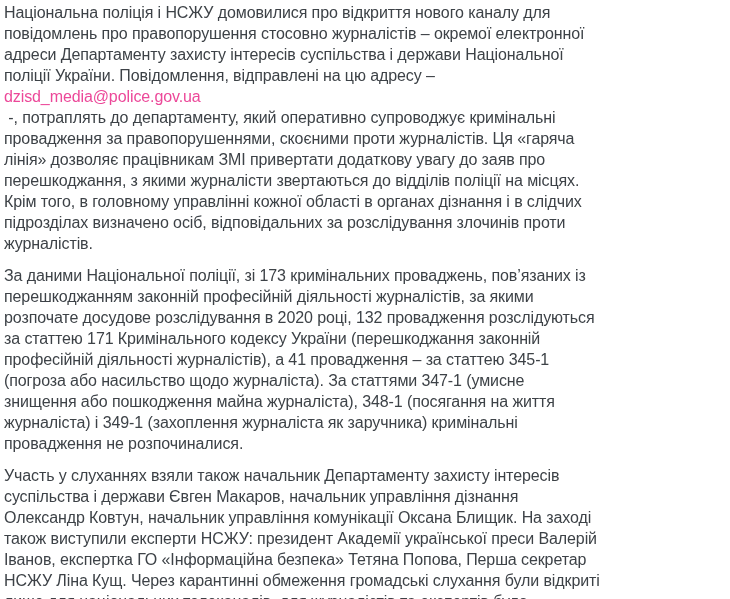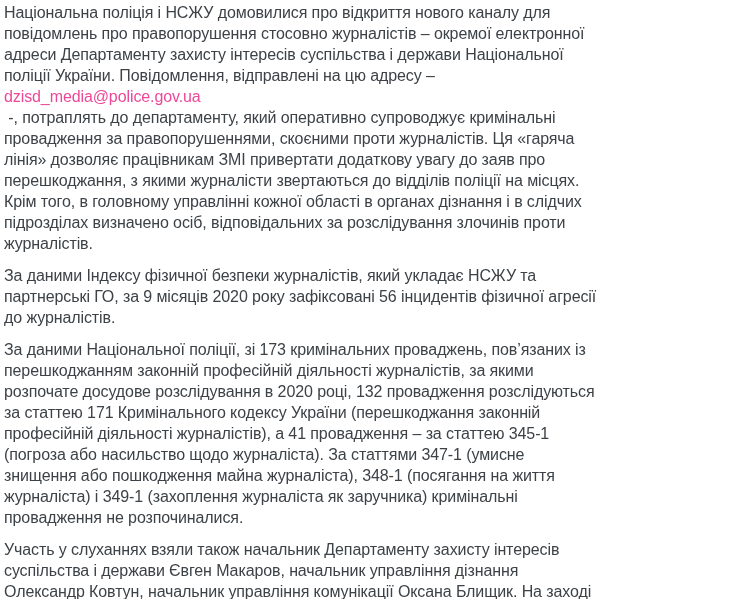--- a/index.html
+++ b/index.html
@@ -32,18 +32,17 @@
     cursor: pointer;
     word-break: break-all;
   }
 </style>
 </head>
 <body>
 
 <div class="article">
   <p><span>Національна поліція і НСЖУ домовилися про відкриття нового каналу для повідомлень про правопорушення стосовно журналістів – окремої електронної адреси Департаменту захисту інтересів суспільства і держави Національної поліції України. Повідомлення, відправлені на цю адресу –</span><br><a class="email-link">dzisd_media@police.gov.ua</a><br><span> -, потраплять до департаменту, який оперативно супроводжує кримінальні провадження за правопорушеннями, скоєними проти журналістів. Ця «гаряча лінія» дозволяє працівникам ЗМІ привертати додаткову увагу до заяв про перешкоджання, з якими журналісти звертаються до відділів поліції на місцях. Крім того, в головному управлінні кожної області в органах дізнання і в слідчих підрозділах визначено осіб, відповідальних за розслідування злочинів проти журналістів.</span></p>
 
-  <p>За даними Індексу фізичної безпеки журналістів, який укладає НСЖУ та партнерські ГО, за 9 місяців 2020 року зафіксовані 56 інцидентів фізичної агресії до журналістів.</p>
 
   <p>За даними Національної поліції, зі 173 кримінальних проваджень, пов’язаних із перешкоджанням законній професійній діяльності журналістів, за якими розпочате досудове розслідування в 2020 році, 132 провадження розслідуються за статтею 171 Кримінального кодексу України (перешкоджання законній професійній діяльності журналістів), а 41 провадження – за статтею 345-1 (погроза або насильство щодо журналіста). За статтями 347-1 (умисне знищення або пошкодження майна журналіста), 348-1 (посягання на життя журналіста) і 349-1 (захоплення журналіста як заручника) кримінальні провадження не розпочиналися.</p>
 
   <p>Участь у слуханнях взяли також начальник Департаменту захисту інтересів суспільства і держави Євген Макаров, начальник управління дізнання Олександр Ковтун, начальник управління комунікації Оксана Блищик. На заході також виступили експерти НСЖУ: президент Академії української преси Валерій Іванов, експертка ГО «Інформаційна безпека» Тетяна Попова, Перша секретар НСЖУ Ліна Кущ. Через карантинні обмеження громадські слухання були відкриті лише для національних телеканалів, для журналістів та експертів було забезпечено онлайн-трансляцію.</p>
 </div>
 
 </body></html>

